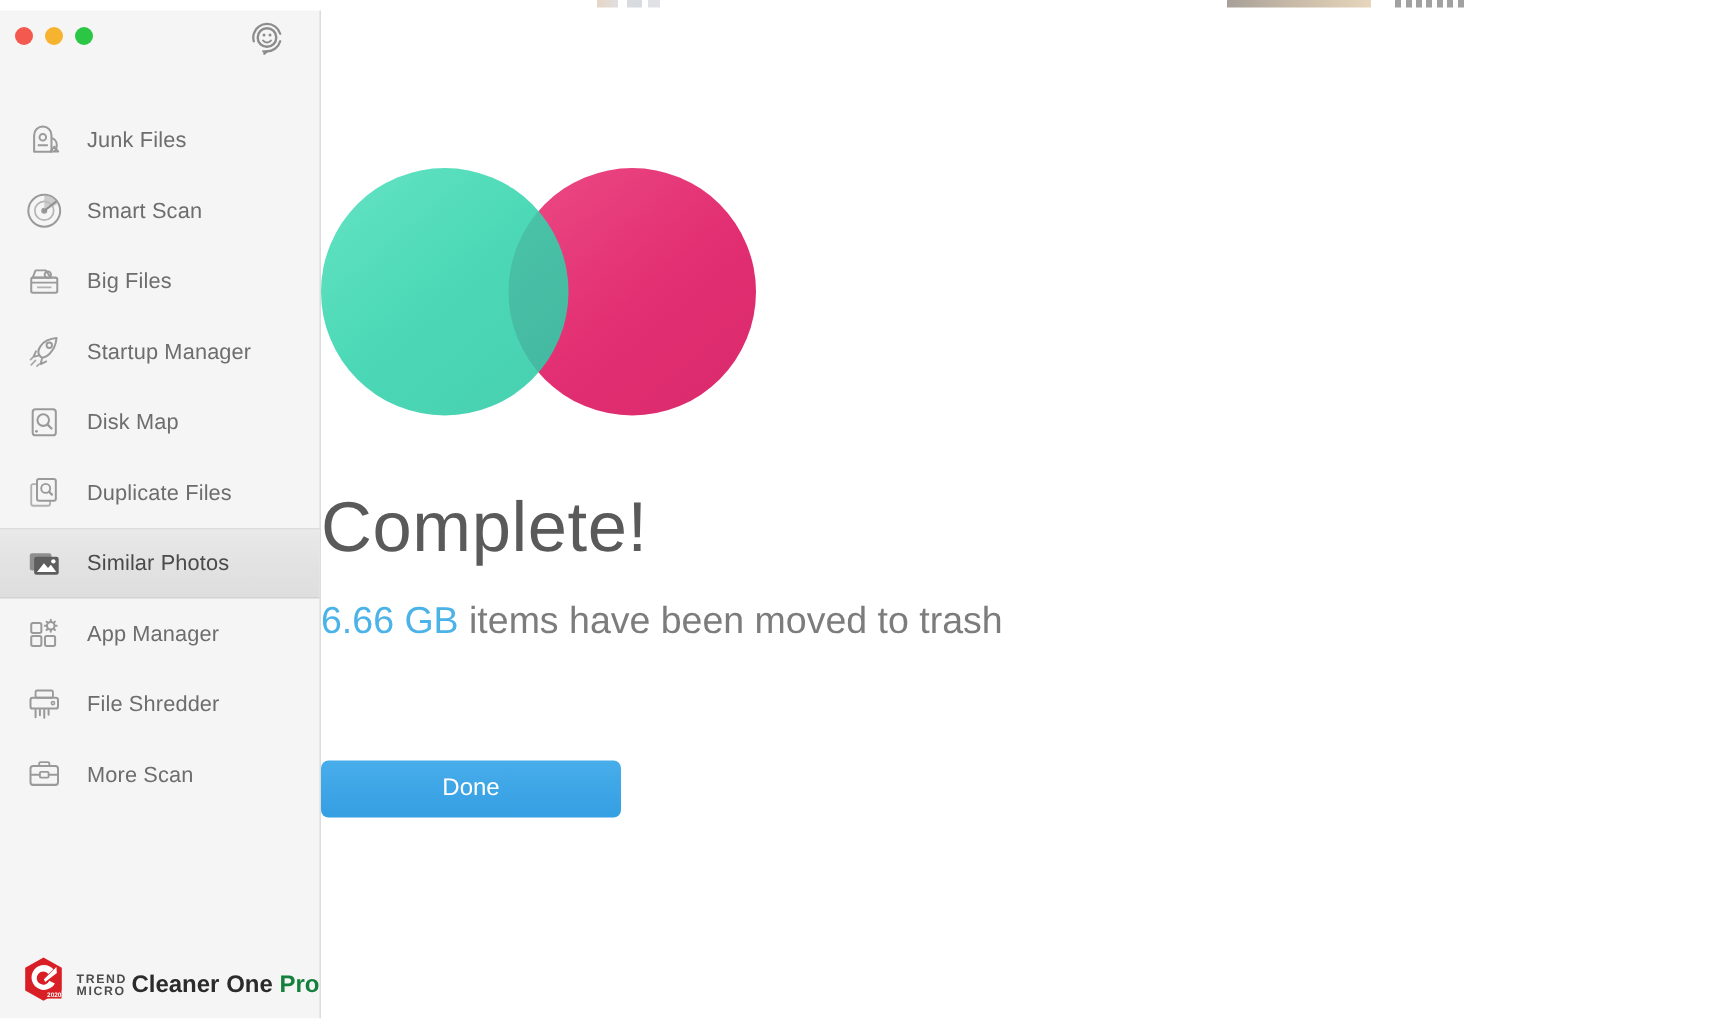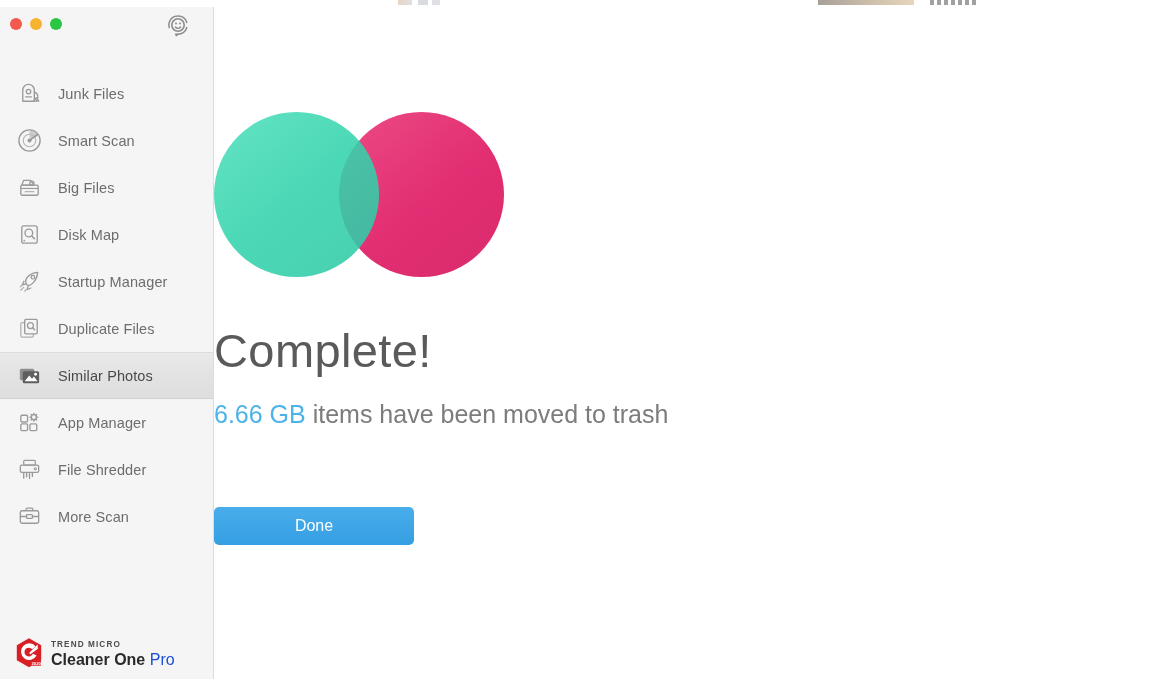--- a/index.html
+++ b/index.html
@@ -76,28 +76,28 @@
     border-bottom:1px solid #d2d2d2;
   }
   .nav-item.active .label { color:#4a4a4a; }
 
   
   .brand {
     position:absolute; left:14px; bottom:10px;
     display:flex; align-items:flex-end; gap:7px;
   }
   .brand-logo { width:30px; height:32px; flex:0 0 30px; }
-  .brand-text { display:flex; flex-direction:column; line-height:1; padding-bottom:1px; }
+  .brand-text { display:flex; flex-direction:row; line-height:1; padding-bottom:1px; }
   .brand-top {
     font-size:8.2px; color:#4c4c4c; letter-spacing:1.1px;
     font-weight:bold; margin-bottom:3px;
   }
   .brand-main { font-size:16px; color:#2b2b2b; white-space:nowrap; }
   .brand-main .bold { font-weight:bold; }
-  .brand-main .light-w { font-weight:normal; color:#1d4ed8; }
+  .brand-main .light-w { font-weight:bold; color:#15803d; }
 
   
   .main {
     position:relative;
     flex:1 1 auto;
     height:679px;
     background:#ffffff;
     display:flex; flex-direction:column; align-items:flex-start;
   }
   .venn { position:relative; width:290px; height:165px; margin-top:112px; }
@@ -212,40 +212,40 @@
             <path d="M5 15 L23 15" stroke="#9a9a9a" stroke-width="1.2"></path>
             <path d="M9 18.3 L19 18.3" stroke="#b0b0b0" stroke-width="1.2"></path>
           </svg>
         </span>
         <span class="label">Big Files</span>
       </div>
 
       <div class="nav-item">
         <span class="ico">
           <svg viewBox="0 0 28 28" width="27" height="27">
-            <rect x="6" y="5" width="16" height="18" rx="2" fill="none" stroke="#9a9a9a" stroke-width="1.4"></rect>
-            <circle cx="13.3" cy="12.5" r="4" fill="none" stroke="#9a9a9a" stroke-width="1.4"></circle>
-            <path d="M16.3 15.6 L19 18.3" stroke="#9a9a9a" stroke-width="1.6" stroke-linecap="round"></path>
-            <circle cx="8.6" cy="20.3" r=".95" fill="#9a9a9a"></circle>
-          </svg>
-        </span>
-        <span class="label">Disk Map</span>
-      </div>
-
-      <div class="nav-item">
-        <span class="ico">
-          <svg viewBox="0 0 28 28" width="27" height="27">
             <path d="M11.5 17.5 C7.5 13.5 12 5.5 22.5 4.5 C21.5 15 13.5 19.5 11.5 17.5 Z" fill="none" stroke="#9a9a9a" stroke-width="1.4" stroke-linejoin="round"></path>
             <circle cx="17.5" cy="9.5" r="1.9" fill="none" stroke="#9a9a9a" stroke-width="1.3"></circle>
             <path d="M10.5 16.5 L6.5 17.5 L8.5 13.2" fill="none" stroke="#9a9a9a" stroke-width="1.3" stroke-linejoin="round"></path>
             <path d="M12.5 18.5 L11.5 22.5 L15.8 20.5" fill="none" stroke="#9a9a9a" stroke-width="1.3" stroke-linejoin="round"></path>
             <path d="M5 23 L8 20 M4.5 19.5 L6 18 M9 24 L10.5 22.5" stroke="#a8a8a8" stroke-width="1.2" stroke-linecap="round"></path>
           </svg>
         </span>
         <span class="label">Startup Manager</span>
+      </div>
+
+      <div class="nav-item">
+        <span class="ico">
+          <svg viewBox="0 0 28 28" width="27" height="27">
+            <rect x="6" y="5" width="16" height="18" rx="2" fill="none" stroke="#9a9a9a" stroke-width="1.4"></rect>
+            <circle cx="13.3" cy="12.5" r="4" fill="none" stroke="#9a9a9a" stroke-width="1.4"></circle>
+            <path d="M16.3 15.6 L19 18.3" stroke="#9a9a9a" stroke-width="1.6" stroke-linecap="round"></path>
+            <circle cx="8.6" cy="20.3" r=".95" fill="#9a9a9a"></circle>
+          </svg>
+        </span>
+        <span class="label">Disk Map</span>
       </div>
 
       <div class="nav-item">
         <span class="ico">
           <svg viewBox="0 0 28 28" width="27" height="27">
             <rect x="5" y="8" width="13" height="15" rx="1.4" fill="none" stroke="#b0b0b0" stroke-width="1.3"></rect>
             <rect x="9" y="4.5" width="13" height="15" rx="1.4" fill="#f5f5f5" stroke="#9a9a9a" stroke-width="1.4"></rect>
             <circle cx="15" cy="11" r="3.1" fill="none" stroke="#9a9a9a" stroke-width="1.3"></circle>
             <path d="M17.3 13.3 L19.3 15.3" stroke="#9a9a9a" stroke-width="1.5" stroke-linecap="round"></path>
           </svg>

